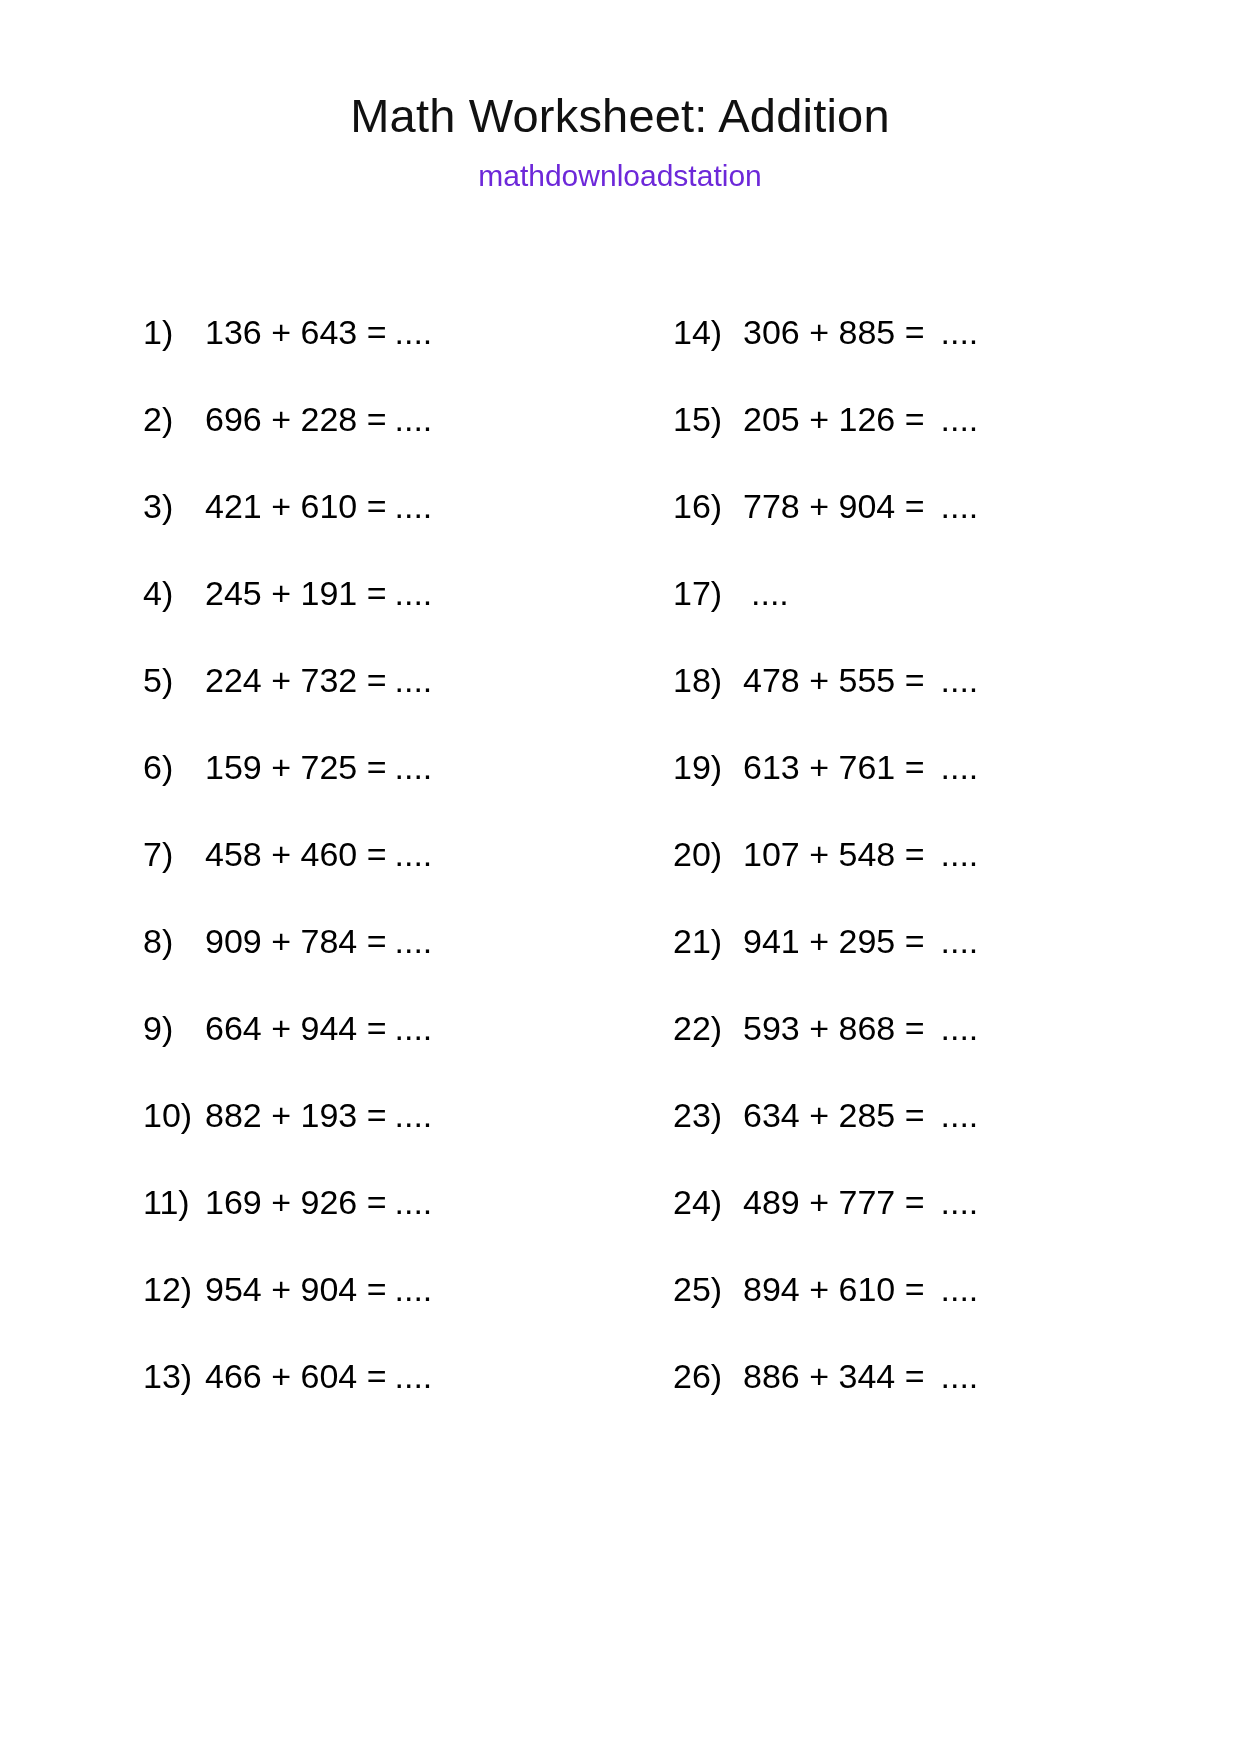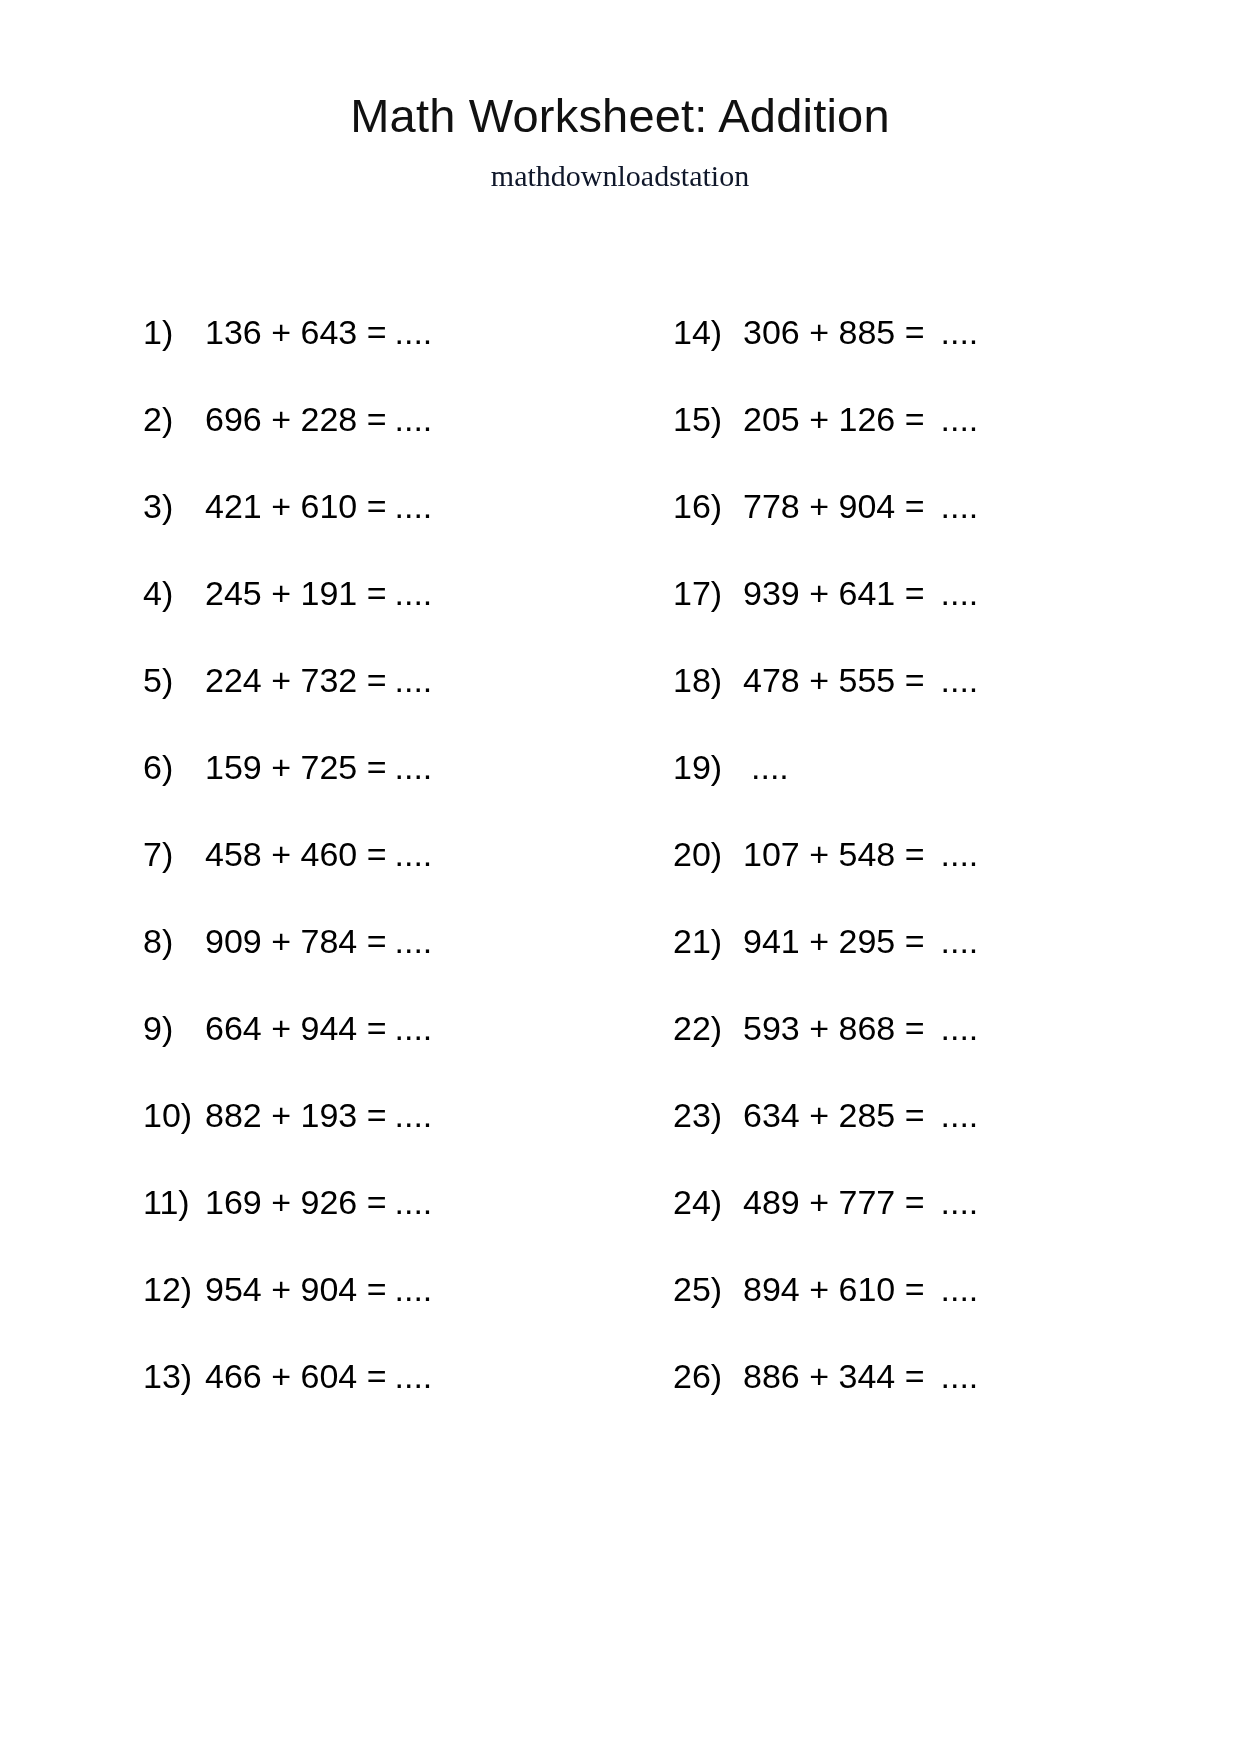--- a/index.html
+++ b/index.html
@@ -26,24 +26,23 @@
     font-weight: 400;
     color: #111111;
     margin: 0;
     padding-top: 88px;
     letter-spacing: 0.2px;
   }
   .subtitle {
     text-align: center;
     font-size: 30px;
     font-weight: 400;
-    color: #0f172a;
+    color: #6d28d9;
     margin: 0;
     padding-top: 16px;
-    font-family: Liberation Serif, serif;
   }
   .problems {
     margin-top: 96px;
     display: grid;
     grid-template-columns: 500px 460px;
     justify-content: center;
     column-gap: 30px;
     row-gap: 0px;
   }
   .col {
@@ -164,30 +163,30 @@
           <span class="expr">205 + 126 =</span>
           <span class="dots">....</span>
         </div>
         <div class="problem">
           <span class="num">16)</span>
           <span class="expr">778 + 904 =</span>
           <span class="dots">....</span>
         </div>
         <div class="problem">
           <span class="num">17)</span>
-          <span class="expr">939 + 641 =</span>
           <span class="dots">....</span>
         </div>
         <div class="problem">
           <span class="num">18)</span>
           <span class="expr">478 + 555 =</span>
           <span class="dots">....</span>
         </div>
         <div class="problem">
           <span class="num">19)</span>
+          <span class="expr">613 + 761 =</span>
           <span class="dots">....</span>
         </div>
         <div class="problem">
           <span class="num">20)</span>
           <span class="expr">107 + 548 =</span>
           <span class="dots">....</span>
         </div>
         <div class="problem">
           <span class="num">21)</span>
           <span class="expr">941 + 295 =</span>

